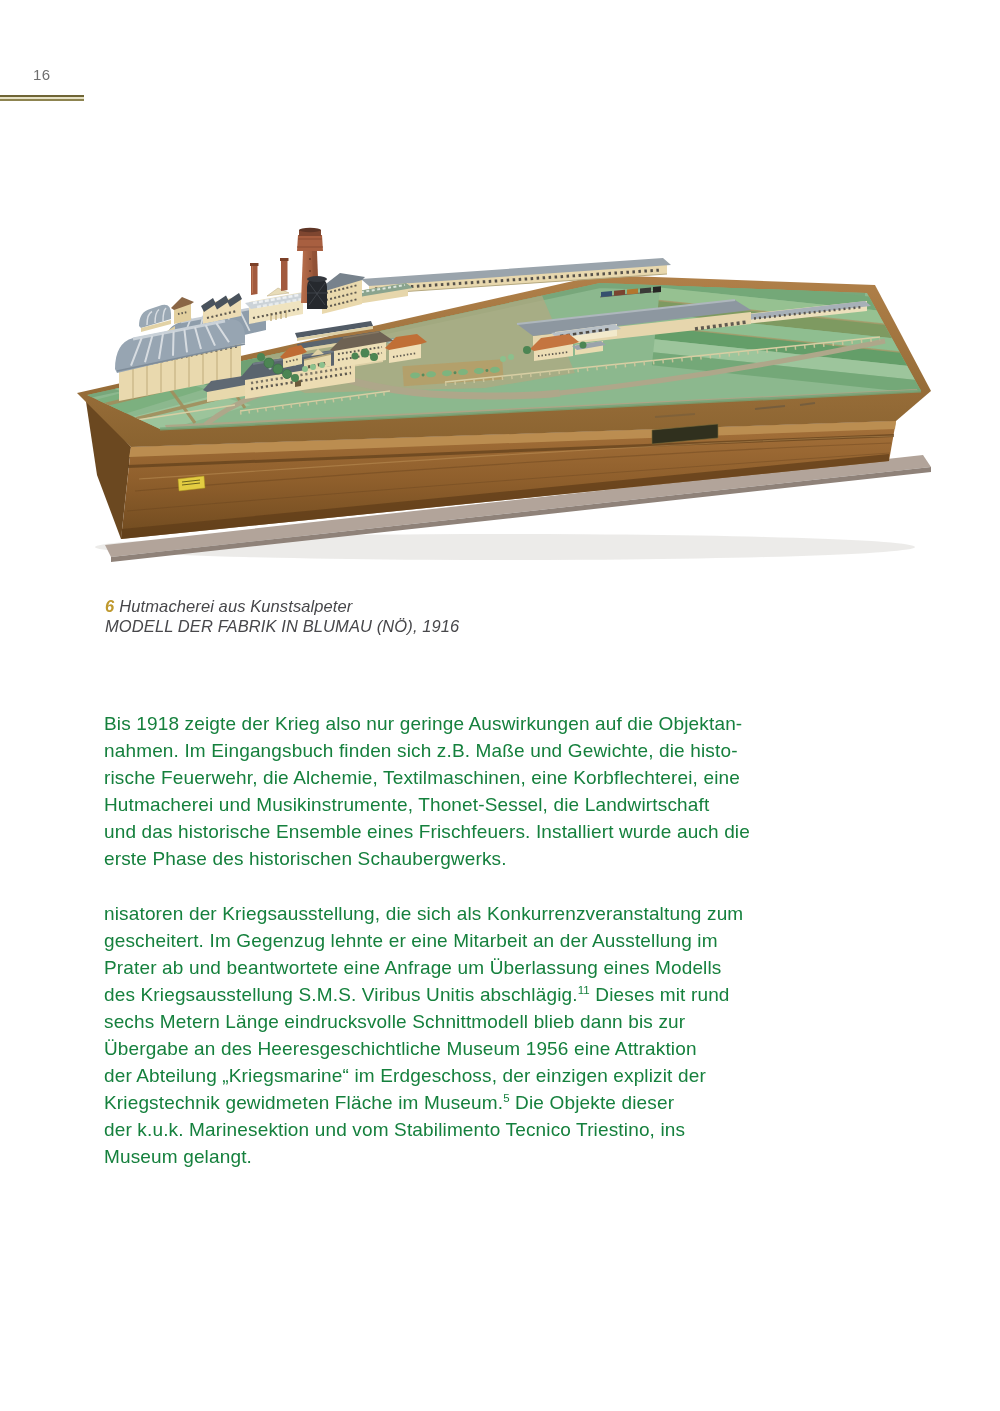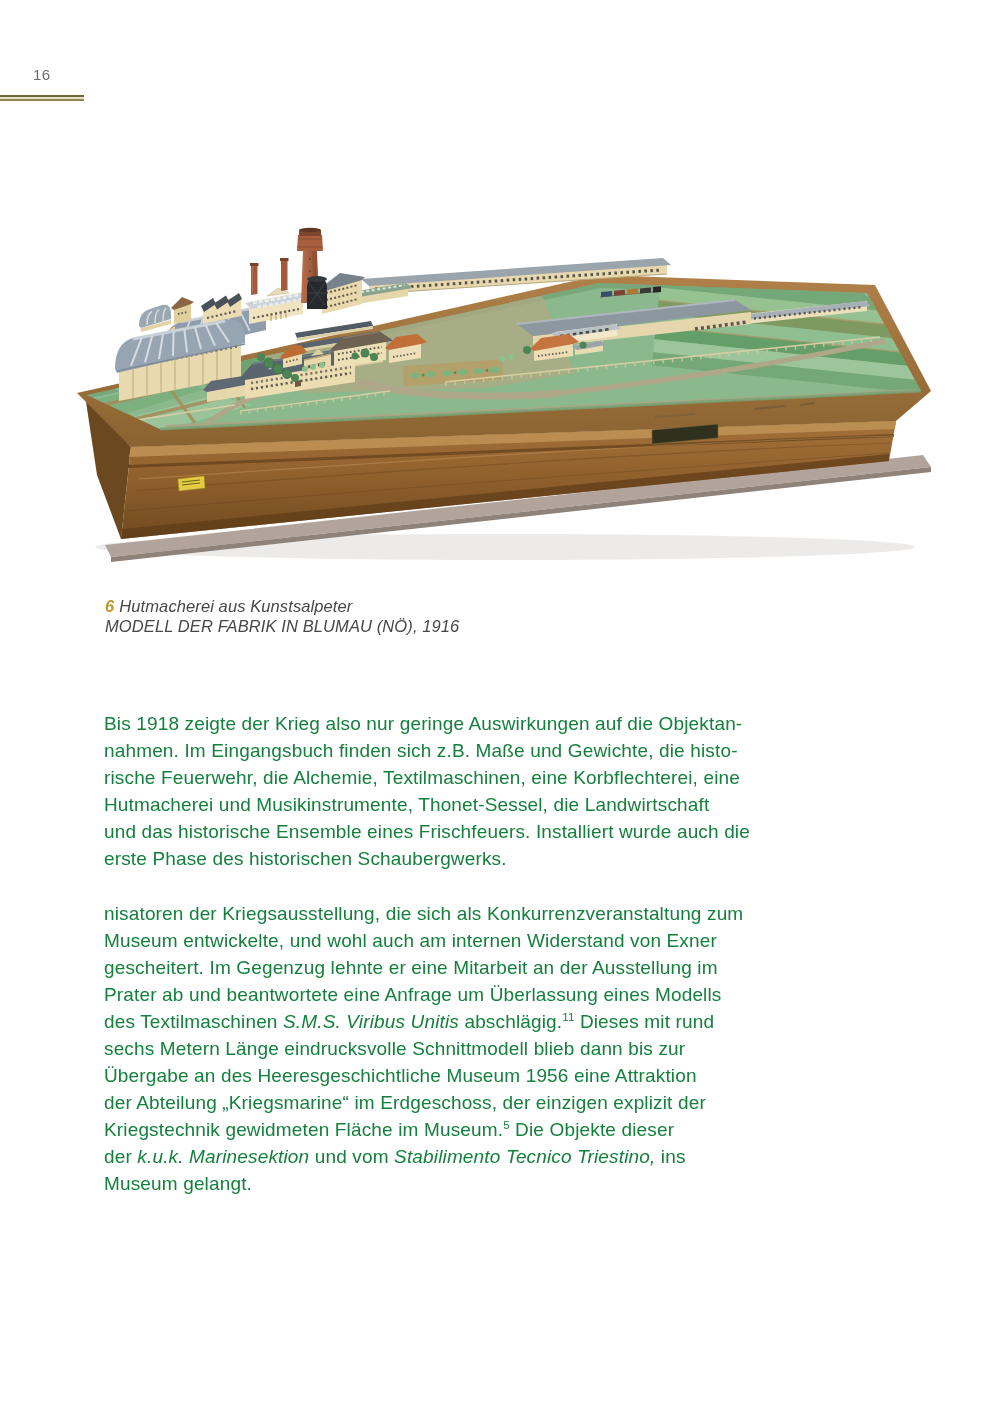--- a/index.html
+++ b/index.html
@@ -22,21 +22,21 @@
     font-style:italic;color:#47474a;letter-spacing:.1px;
   }
   .cap-num{font-style:italic;font-weight:bold;color:#bf992e;margin-right:5px;}
   
   .bodytext{
     position:absolute;left:104px;top:710px;width:720px;
     font-size:19px;line-height:27px;color:#15803d;letter-spacing:.15px;font-weight:400;
   }
   .para + .para{margin-top:28px;}
   .bodyline{white-space:pre;}
-  .bodyline .it{font-style:italic;margin-top:40px;}
+  .bodyline .it{margin-top:40px;}
   .bodyline sup{font-size:11.5px;vertical-align:super;line-height:0;}
 </style>
 </head>
 <body>
 
 <div class="page">
 
   <div class="page-number">16</div>
   <div class="head-rule">
     <div class="r1"></div>
@@ -335,24 +335,23 @@
     <div class="para">
         <div class="bodyline"><span>Bis 1918 zeigte der Krieg also nur geringe Auswirkungen auf die Objektan-</span></div>
         <div class="bodyline"><span>nahmen. Im Eingangsbuch finden sich z.B. Maße und Gewichte, die histo-</span></div>
         <div class="bodyline"><span>rische Feuerwehr, die Alchemie, Textilmaschinen, eine Korbflechterei, eine</span></div>
         <div class="bodyline"><span>Hutmacherei und Musikinstrumente, Thonet-Sessel, die Landwirtschaft</span></div>
         <div class="bodyline"><span>und das historische Ensemble eines Frischfeuers. Installiert wurde auch die</span></div>
         <div class="bodyline"><span>erste Phase des historischen Schaubergwerks.</span></div>
       </div>
     <div class="para">
         <div class="bodyline"><span>nisatoren der Kriegsausstellung, die sich als Konkurrenzveranstaltung zum</span></div>
-        <div class="bodyline"><span>Museum entwickelte, und wohl auch am internen Widerstand von Exner</span></div>
         <div class="bodyline"><span>gescheitert. Im Gegenzug lehnte er eine Mitarbeit an der Ausstellung im</span></div>
         <div class="bodyline"><span>Prater ab und beantwortete eine Anfrage um Überlassung eines Modells</span></div>
-        <div class="bodyline"><span>des Textilmaschinen </span><span class="it">S.M.S. Viribus Unitis</span><span> abschlägig.</span><sup>11</sup><span> Dieses mit rund</span></div>
+        <div class="bodyline"><span>des Kriegsausstellung </span><span class="it">S.M.S. Viribus Unitis</span><span> abschlägig.</span><sup>11</sup><span> Dieses mit rund</span></div>
         <div class="bodyline"><span>sechs Metern Länge eindrucksvolle Schnittmodell blieb dann bis zur</span></div>
         <div class="bodyline"><span>Übergabe an des Heeresgeschichtliche Museum 1956 eine Attraktion</span></div>
         <div class="bodyline"><span>der Abteilung „Kriegsmarine“ im Erdgeschoss, der einzigen explizit der</span></div>
         <div class="bodyline"><span>Kriegstechnik gewidmeten Fläche im Museum.</span><sup>5</sup><span> Die Objekte dieser</span></div>
         <div class="bodyline"><span>der </span><span class="it">k.u.k. Marinesektion</span><span> und vom </span><span class="it">Stabilimento Tecnico Triestino,</span><span> ins</span></div>
         <div class="bodyline"><span>Museum gelangt.</span></div>
       </div>
   </div>
 
 </div>

